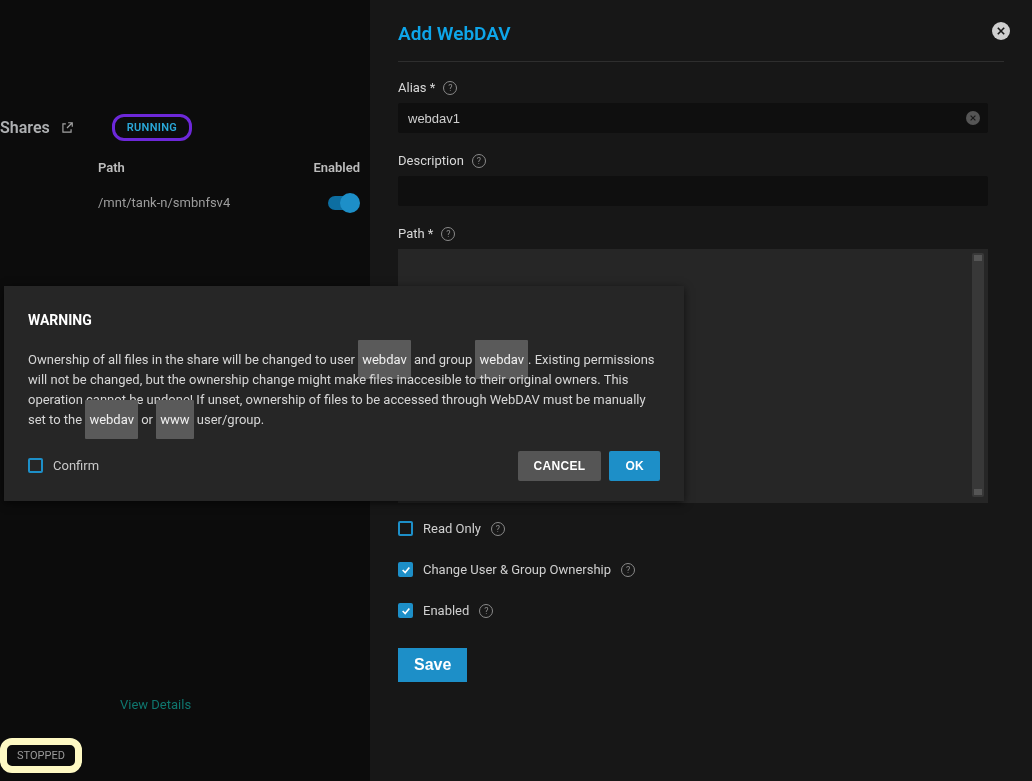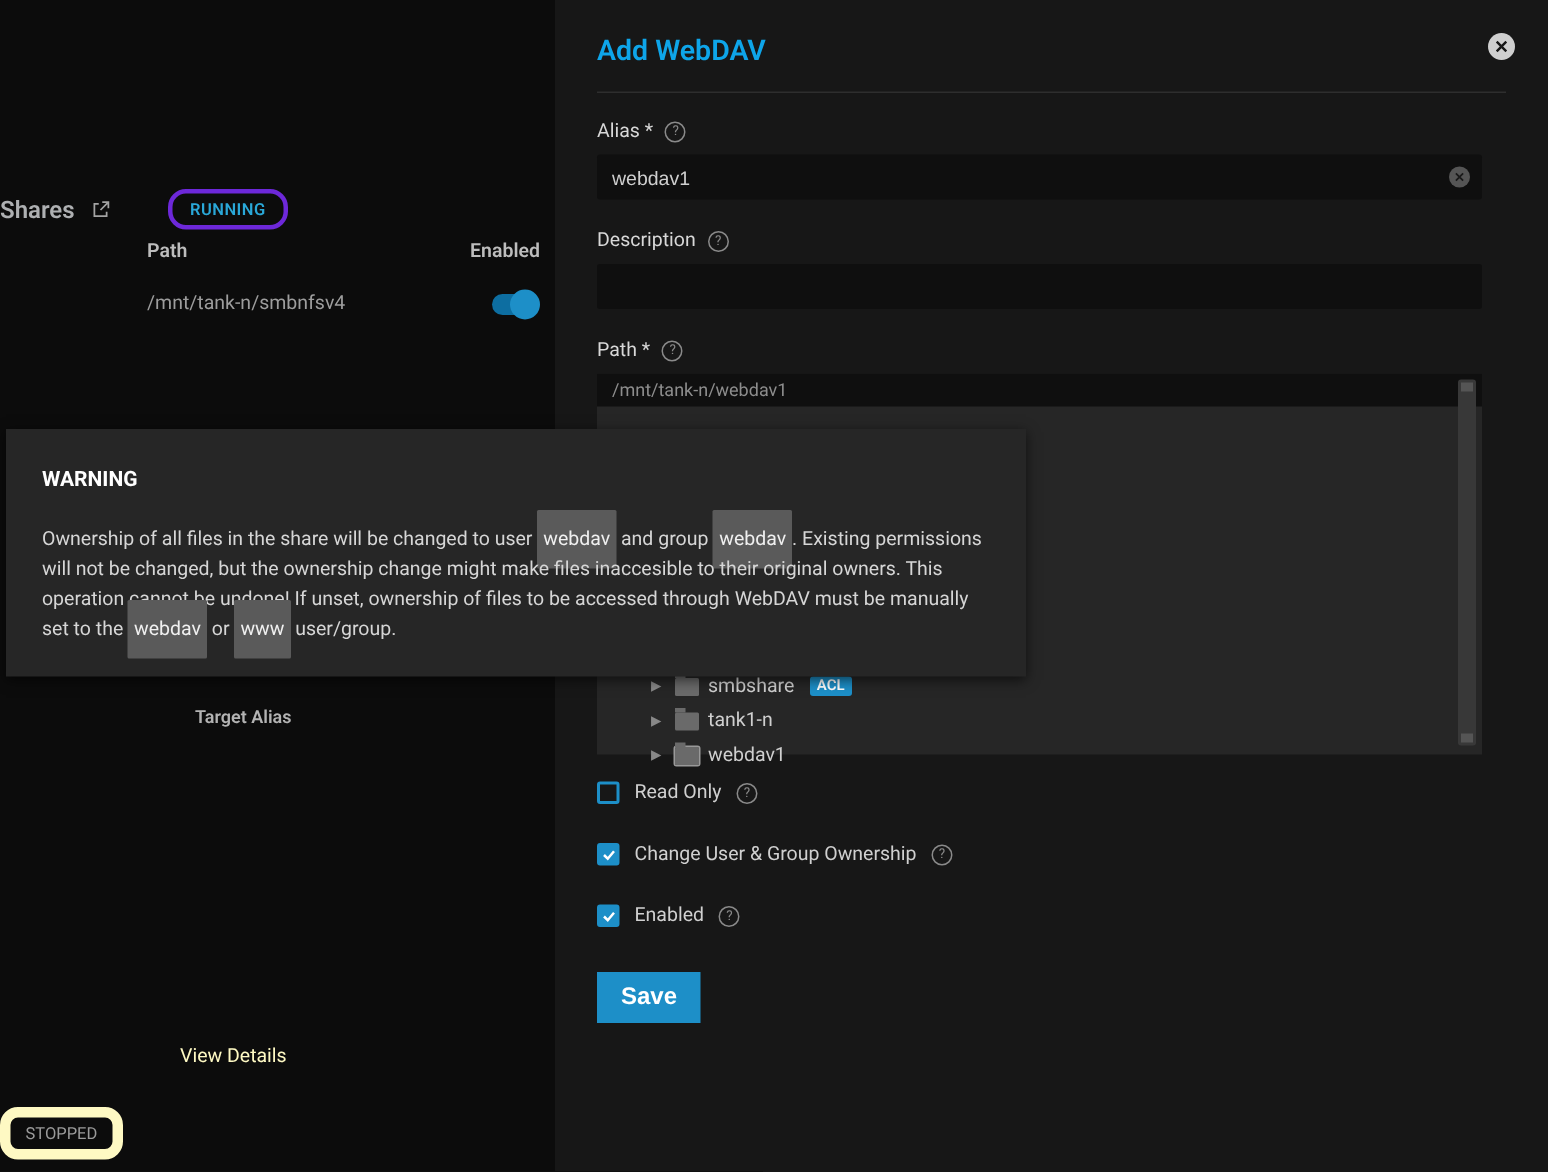--- a/index.html
+++ b/index.html
@@ -16,21 +16,21 @@
 
 
 .bg-page {
   position: absolute;
   left: 0; top: 0;
   width: 100%; height: 100%;
   background: #0c0c0c;
 }
 .shares-header {
   position: absolute;
-  left: 0; top: 126px;
+  left: 0; top: 114px;
   display: flex;
   align-items: center;
   gap: 10px;
   color: #aeb0b2;
   font-size: 16px;
   font-weight: 600;
 }
 .shares-header .ext-icon {
   width: 14px; height: 14px;
   opacity: 0.8;
@@ -83,21 +83,21 @@
 .target-alias {
   position: absolute;
   left: 130px; top: 471px;
   color: #b3b3b3;
   font-weight: 600;
   font-size: 12px;
 }
 .view-details {
   position: absolute;
   left: 120px; top: 697px;
-  color: #fef9c3;
+  color: #0f766e;
   font-size: 13px;
 }
 .stopped-pill {
   position: absolute;
   left: 0; top: 738px;
   font-size: 11px;
   color: #9a9a9a;
   border: 7px solid #fef9c3;
   border-radius: 12px;
   padding: 4px 10px;
@@ -396,21 +396,20 @@
       <input class="text-input" value="" style="">
     </div>
   </div>
 
   <div class="form-row" style="margin-bottom:0;">
     <div class="form-label">
       <span>Path *</span>
       <span class="help-icon">?</span>
     </div>
     <div class="tree-box">
-      <div class="tree-path-field">/mnt/tank-n/webdav1</div>
       <div class="tree-scroll"></div>
       <div class="tree-content">
         <div class="tree-node">
           <span class="expander">▶</span>
           <span class="folder-icon"></span>
           <span>smbshare</span>
           <span class="acl-badge">ACL</span>
         </div>
         <div class="tree-node">
           <span class="expander">▶</span>
@@ -455,13 +454,22 @@
   </div>
 
   <button class="save-btn">Save</button>
 </div>
 
 <div class="modal">
   <div class="modal-title">WARNING</div>
   <div class="modal-body">
     <span>Ownership of all files in the share will be changed to user </span><span class="code-token">webdav</span><span> and group </span><span class="code-token">webdav</span><span>. Existing permissions will not be changed, but the ownership change might make files inaccesible to their original owners. This operation cannot be undone! If unset, ownership of files to be accessed through WebDAV must be manually set to the </span><span class="code-token">webdav</span><span> or </span><span class="code-token">www</span><span> user/group.</span>
   </div>
+  <div class="modal-footer">
+    <span class="checkbox" style="border-color:#1d8fc8;">
+      
+    </span>
+    <span style="margin-left:10px;">Confirm</span>
+    <span class="spacer"></span>
+    <button class="btn btn-cancel">CANCEL</button>
+    <button class="btn btn-ok">OK</button>
+  </div>
 </div>
 
 </body></html>

